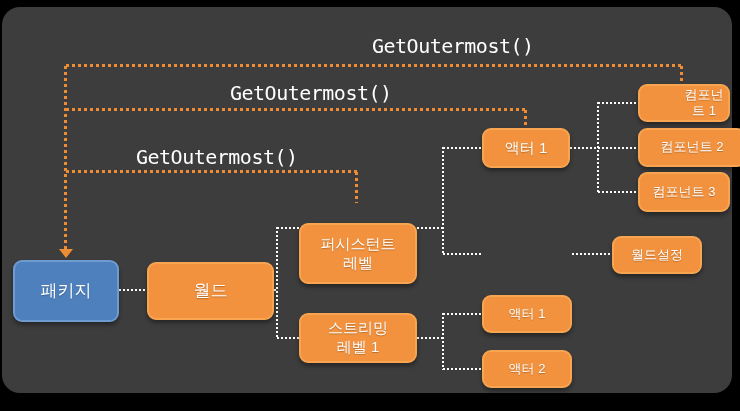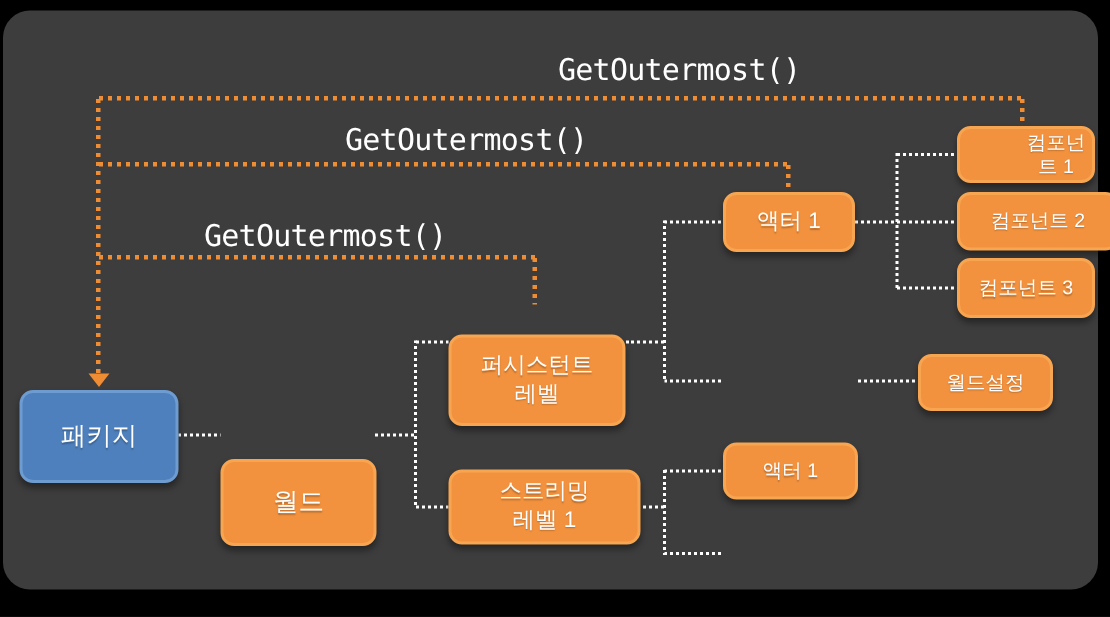--- a/index.html
+++ b/index.html
@@ -71,24 +71,25 @@
   <div class="dot-v" style="left:442px;top:313px;height:57px;"></div>
   <div class="dot-h" style="left:443px;top:313px;width:39px;"></div>
   <div class="dot-h" style="left:443px;top:368px;width:39px;"></div>
   <div class="dot-h" style="left:570px;top:147px;width:28px;"></div>
   <div class="dot-v" style="left:597px;top:102px;height:90px;"></div>
   <div class="dot-h" style="left:598px;top:102px;width:40px;"></div>
   <div class="dot-h" style="left:598px;top:147px;width:40px;"></div>
   <div class="dot-h" style="left:598px;top:191px;width:40px;"></div>
 
   <div class="node blue fs-lg" style="left:13px;top:260px;width:106px;height:62px;">패키지</div>
-  <div class="node fs-lg" style="left:147px;top:262px;width:104px;height:58px;margin-top:44px;">월드</div>
+  <div class="node fs-lg" style="left:147px;top:262px;width:127px;height:58px;">월드</div>
   <div class="node fs-md" style="left:299px;top:203px;width:118px;height:61px;margin-top:20px;">퍼시스턴트
 레벨</div>
-  <div class="node fs-md" style="left:299px;top:313px;width:128px;height:50px;">스트리밍
+  <div class="node fs-md" style="left:299px;top:313px;width:118px;height:50px;">스트리밍
 레벨 1</div>
   <div class="node fs-md" style="left:482px;top:128px;width:88px;height:40px;">액터 1</div>
   <div class="node fs-sm" style="left:612px;top:236px;width:90px;height:38px;">월드설정</div>
   <div class="node fs-sm" style="left:482px;top:295px;width:90px;height:38px;">액터 1</div>
+  <div class="node fs-sm" style="left:482px;top:350px;width:90px;height:38px;">액터 2</div>
   <div class="node fs-sm" style="left:638px;top:84px;width:92px;height:38px;padding-left:40px;">컴포넌트 1</div>
   <div class="node fs-sm" style="left:638px;top:128px;width:108px;height:39px;">컴포넌트 2</div>
   <div class="node fs-sm" style="left:638px;top:172px;width:92px;height:40px;">컴포넌트 3</div>
 </div>
 
 </body></html>

